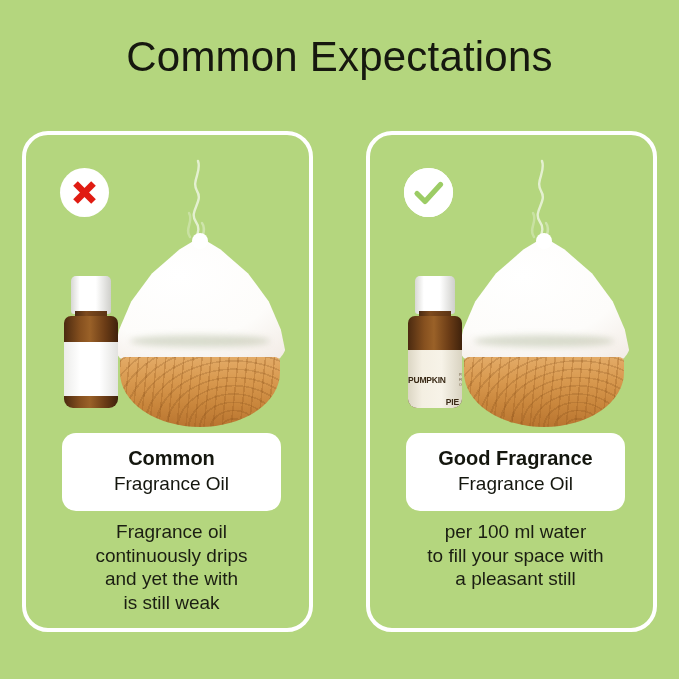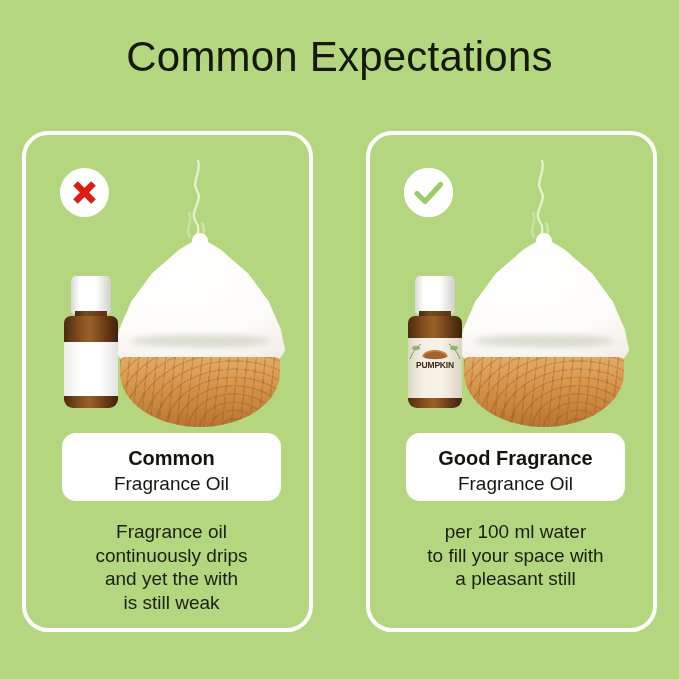--- a/index.html
+++ b/index.html
@@ -183,24 +183,24 @@
     position: absolute;
     left: 0;
     top: 26px;
     width: 100%;
     height: 54px;
     background: linear-gradient(90deg, #ececea 0%, #ffffff 30%, #ffffff 66%, #e2e2df 100%);
   }
   
   .b-label-brand {
     background: linear-gradient(90deg, #dcd6c4 0%, #f4efe2 26%, #f7f3e8 62%, #d9d3c1 100%);
-    top: 22px;
+    top: 34px;
     height: 60px;
     display: flex;
-    flex-direction: column;
+    flex-direction: row;
     align-items: center;
     justify-content: flex-start;
     padding-top: 1px;
     box-sizing: border-box;
     overflow: hidden;
   }
   .lab-art {
     width: 100%;
     height: 22px;
     position: relative;
@@ -233,21 +233,21 @@
   }
 
   
   .name-card {
     position: absolute;
     top: 298px;
     left: 36px;
     width: 219px;
     background: #ffffff;
     border-radius: 14px;
-    padding: 13px 8px 5px 8px;
+    padding: 13px 8px 15px 8px;
     box-sizing: border-box;
     text-align: center;
   }
   .name-strong {
     font-size: 20px;
     font-weight: 700;
     color: #14160e;
     line-height: 25px;
   }
   .name-sub {

